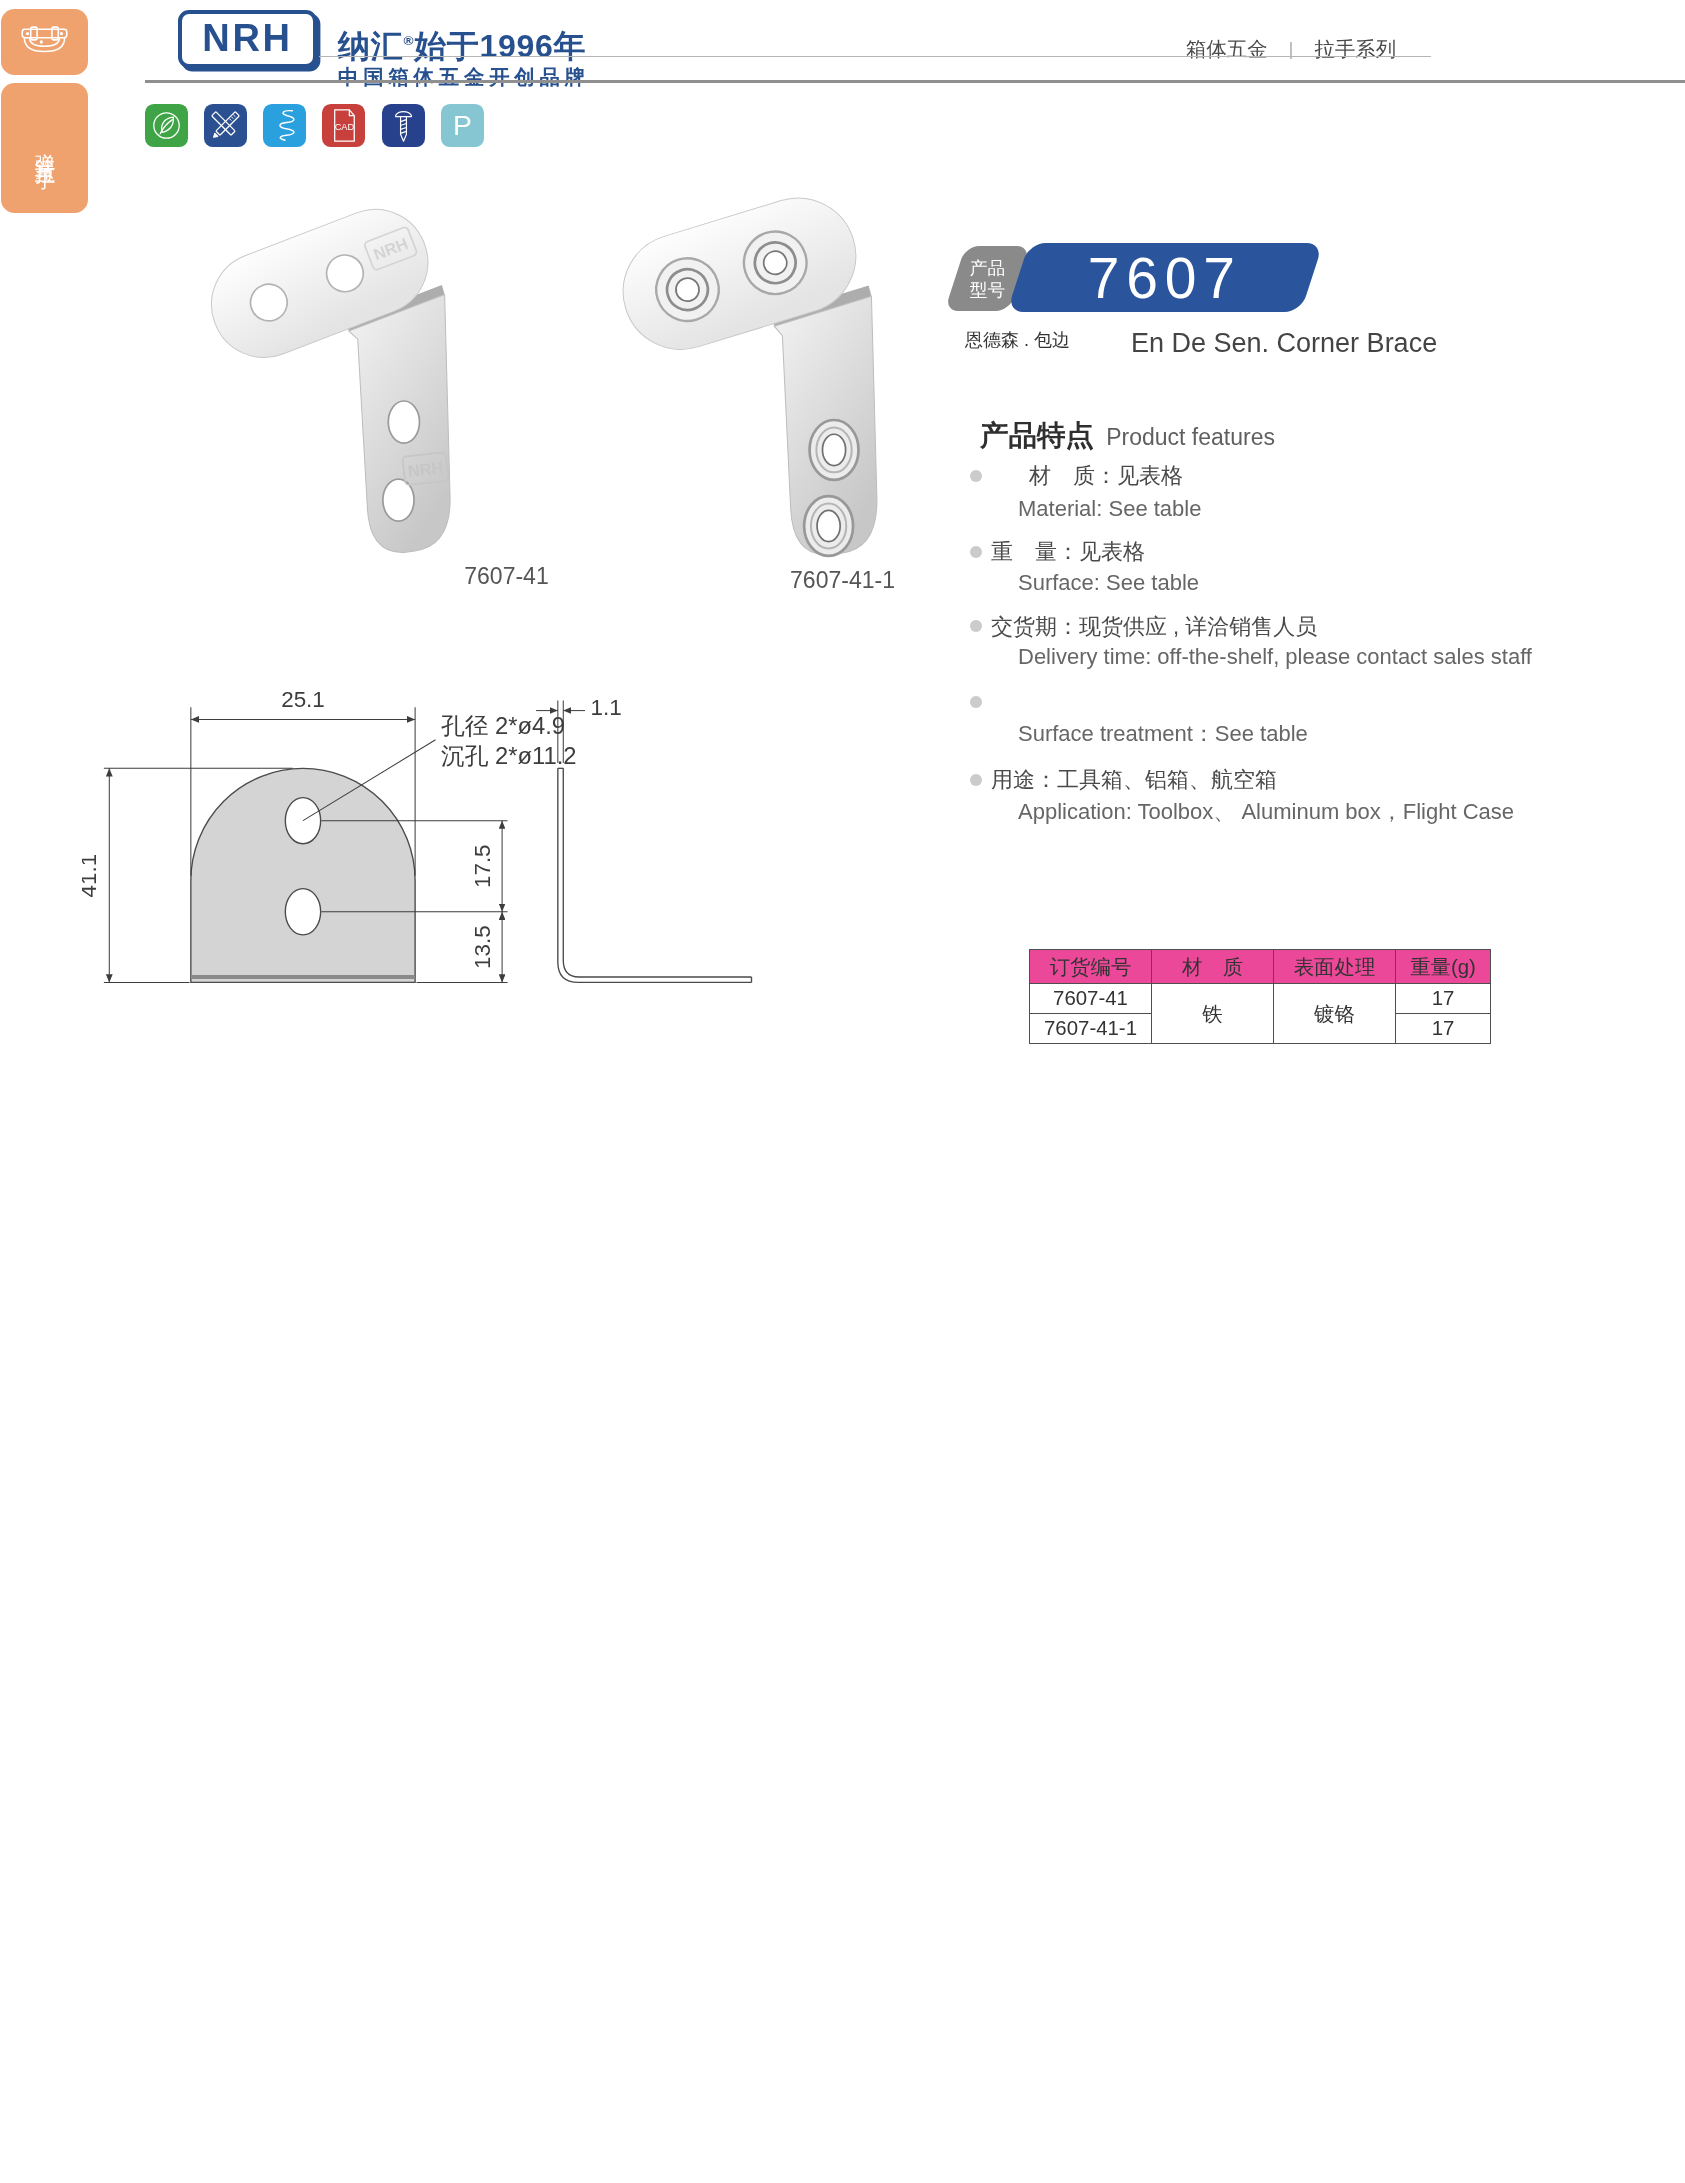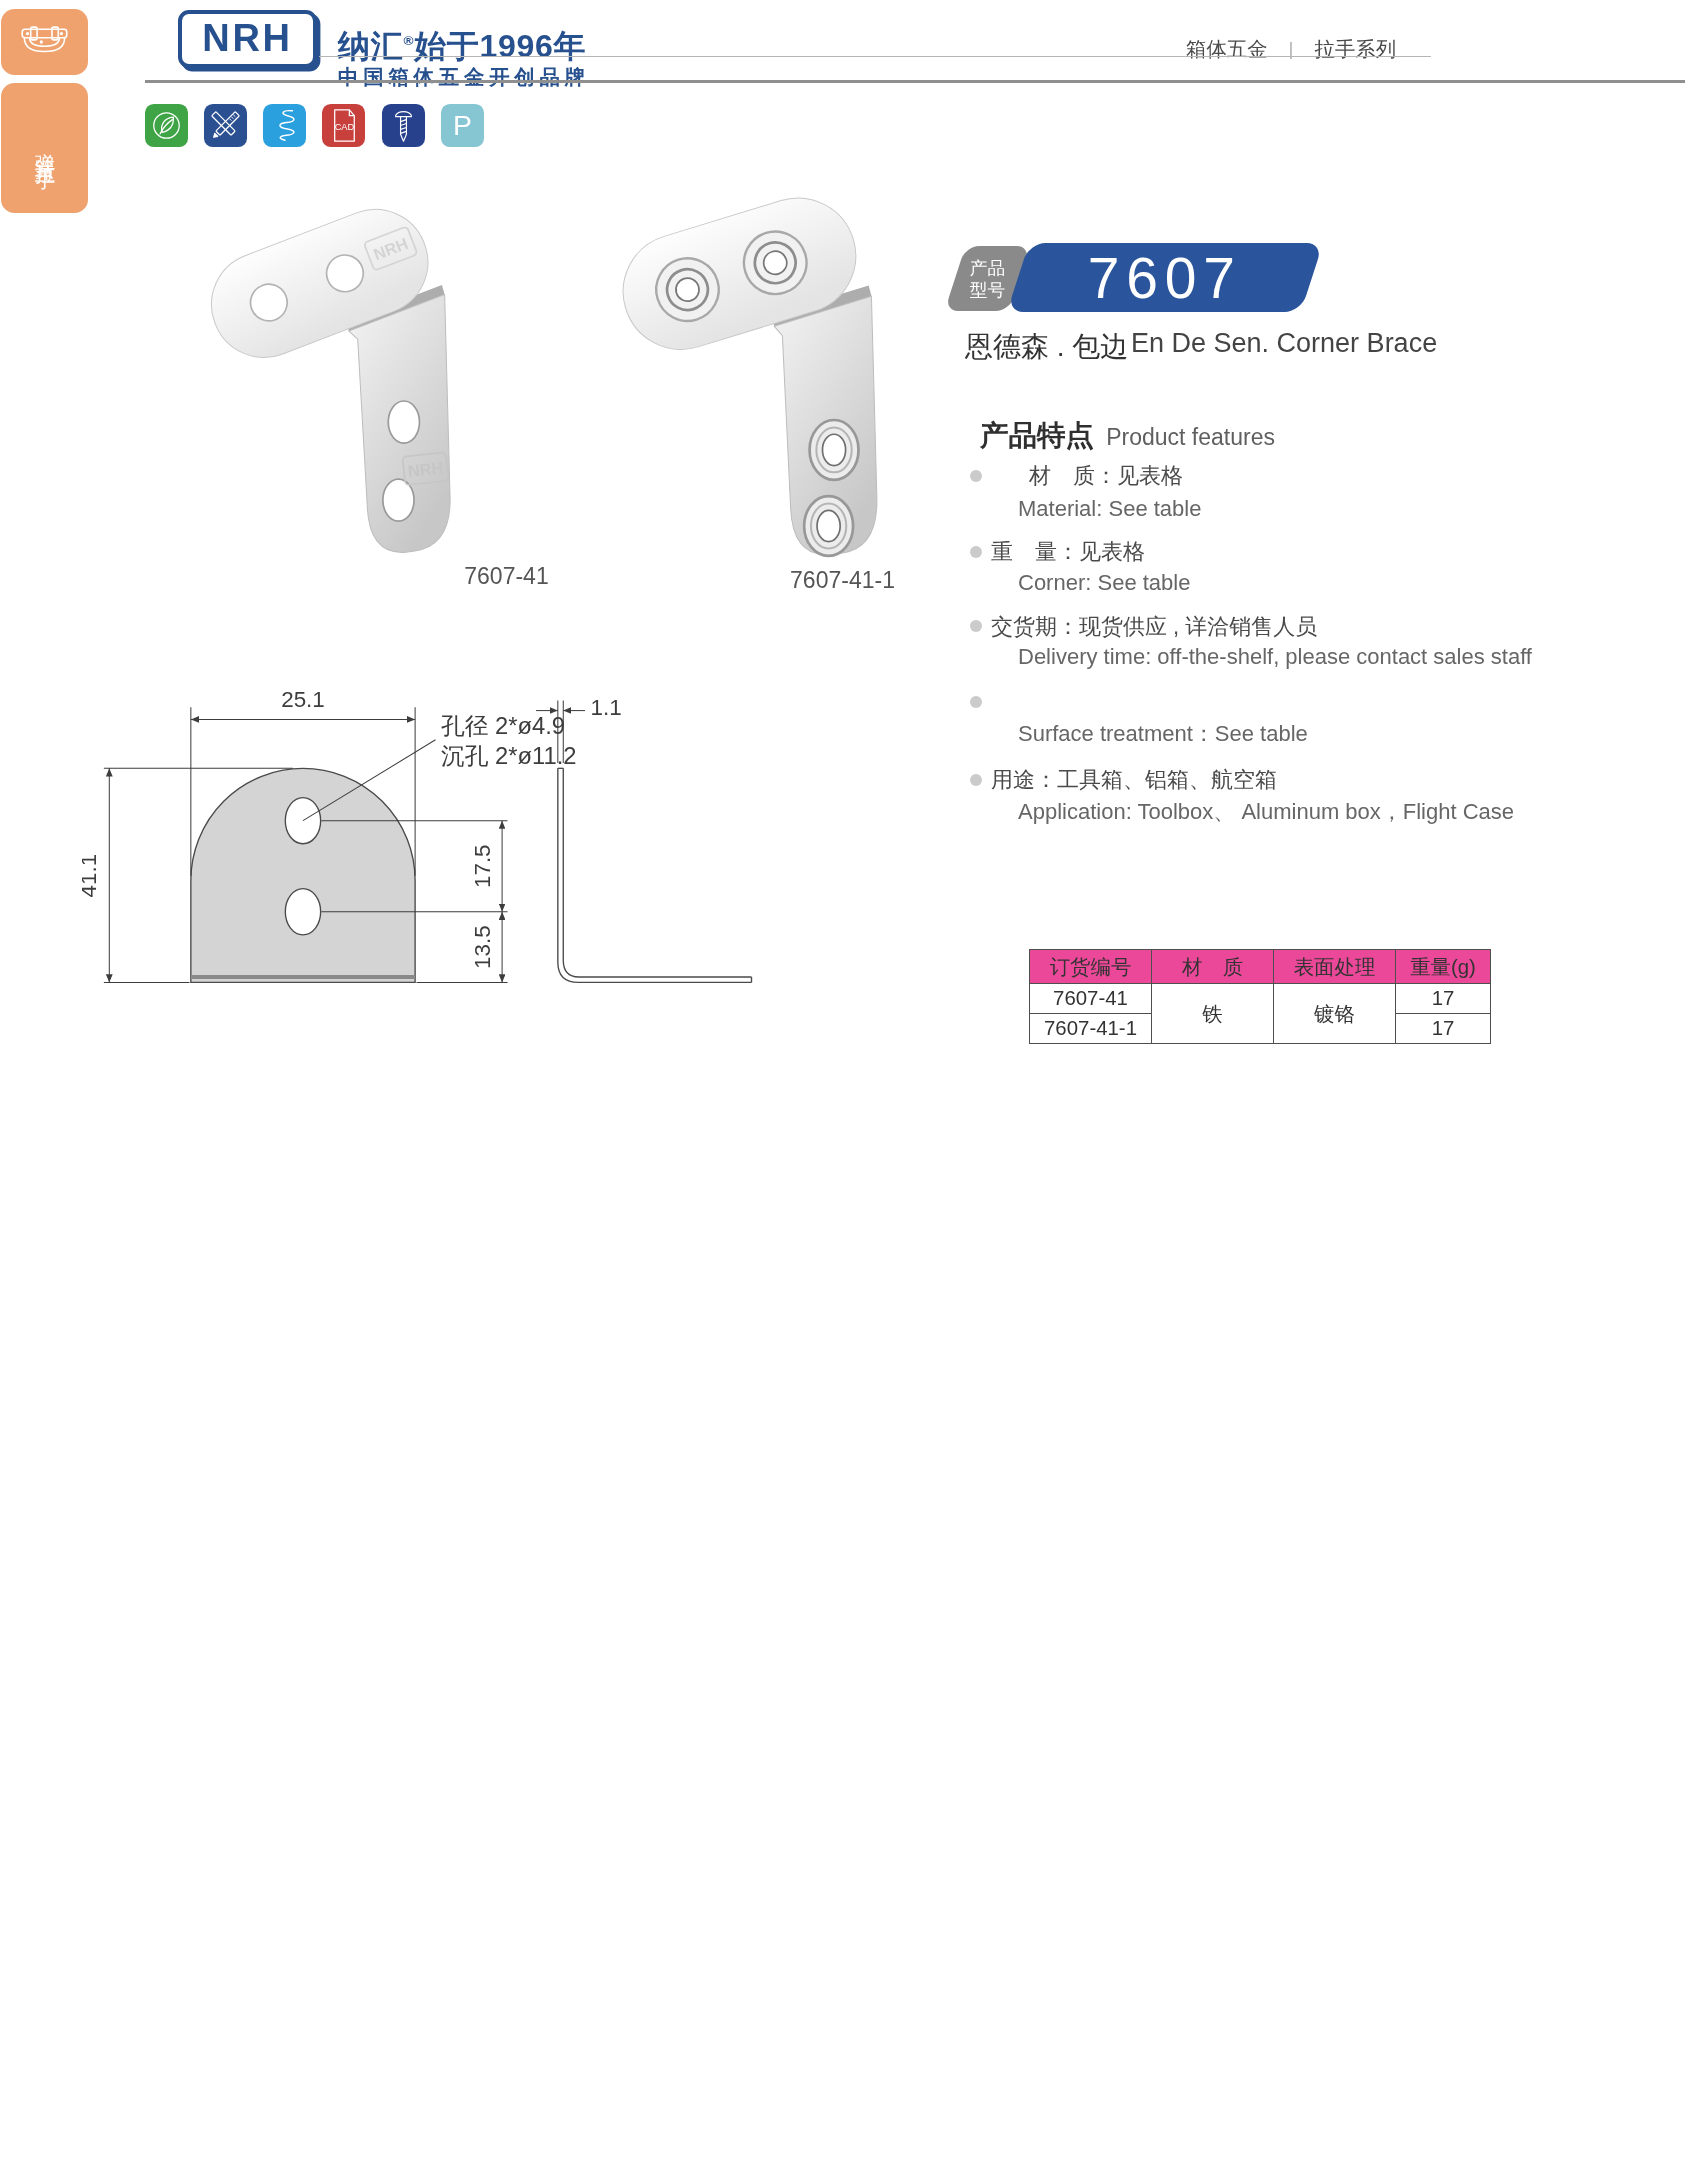--- a/index.html
+++ b/index.html
@@ -35,21 +35,21 @@
   
   .prod-label{position:absolute;font-size:23px;color:#555;text-align:center;}
 
   
   .tag-gray{position:absolute;left:955px;top:246px;width:65px;height:65px;background:#8a8a8a;
             border-radius:13.6px;transform:skewX(-18deg);display:flex;align-items:center;justify-content:center;}
   .tag-gray .inner{transform:skewX(18deg);color:#fff;font-size:17.7px;line-height:22px;text-align:center;}
   .tag-blue{position:absolute;left:1018px;top:243px;width:294px;height:69px;background:#2a549b;
             border-radius:16.3px;transform:skewX(-18deg);display:flex;align-items:center;justify-content:center;}
   .tag-blue .inner{transform:skewX(18deg);color:#fff;font-size:57px;letter-spacing:6.8px;}
-  .subtitle-cn{position:absolute;left:965px;top:328px;font-size:28px;color:#333;}
+  .subtitle-cn{position:absolute;left:965px;top:328px;font-size:18px;color:#333;}
   .subtitle-en{position:absolute;left:1131px;top:328px;font-size:27px;color:#444;}
 
   
   .feat-title{position:absolute;left:968px;top:417px;font-size:28.5px;font-weight:bold;color:#2f2f2f;margin-left:12px;}
   .feat-title .en{font-size:23px;font-weight:normal;color:#5f5f5f;margin-left:12.2px;}
   .bullet{position:absolute;left:970px;width:12.2px;height:12.2px;border-radius:50%;background:#cbcbcb;}
   .feat-line{position:absolute;left:991px;width:584px;height:27px;line-height:27px;font-size:22px;color:#4a4a4a;}
   .feat-line.en{color:#666;left:1018px;}
 
   
@@ -227,21 +227,21 @@
   <div class="feat-title">
     <span>产品特点</span><span class="en">Product features</span>
   </div>
 
   <span class="bullet" style="top:470px;"></span>
   <div class="feat-line" style="top:462px;margin-left:38px;">材　质：见表格</div>
   <div class="feat-line en" style="top:495px;">Material: See table</div>
 
   <span class="bullet" style="top:546px;"></span>
   <div class="feat-line" style="top:538px;">重　量：见表格</div>
-  <div class="feat-line en" style="top:569px;">Corner: See table</div>
+  <div class="feat-line en" style="top:569px;">Surface: See table</div>
 
   <span class="bullet" style="top:620px;"></span>
   <div class="feat-line" style="top:613px;">交货期：现货供应 , 详洽销售人员</div>
   <div class="feat-line en" style="top:643px;">Delivery time: off-the-shelf, please contact sales staff</div>
 
   <span class="bullet" style="top:696px;"></span>
   <div class="feat-line en" style="top:720px;">Surface treatment：See table</div>
 
   <span class="bullet" style="top:774px;"></span>
   <div class="feat-line" style="top:766px;">用途：工具箱、铝箱、航空箱</div>

